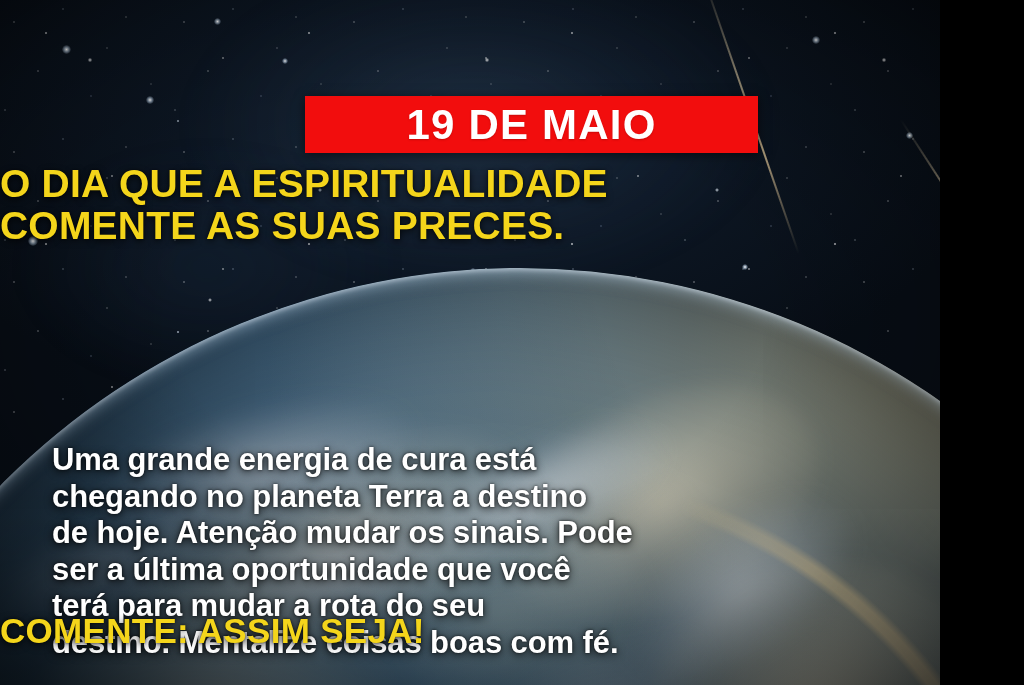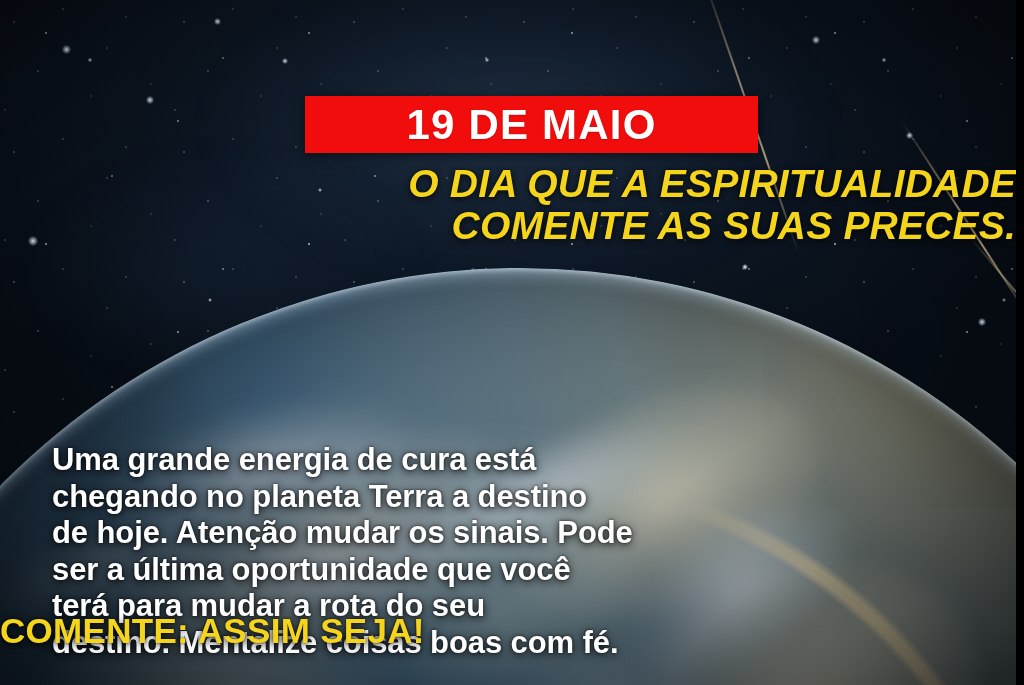--- a/index.html
+++ b/index.html
@@ -7,21 +7,21 @@
     margin: 0;
     padding: 0;
     background: #000;
   }
   body {
     font-family: "Liberation Sans", sans-serif;
   }
 
   #poster {
     position: relative;
-    width: 1016px;
+    width: 940px;
     height: 685px;
     overflow: hidden;
     background: #0a1119;
     user-select: none;
   }
 
   
   .space-base {
     position: absolute;
     inset: 0;
@@ -214,28 +214,27 @@
     line-height: 1;
     white-space: nowrap;
     text-shadow: 0 1px 2px rgba(120,0,0,0.35);
   }
 
   .headline {
     position: absolute;
     left: 0;
     right: 0;
     top: 163px;
-    text-align: right;
+    text-align: left;
     color: #f4d51b;
     font-size: 39px;
     font-weight: bold;
     line-height: 1.08;
     letter-spacing: 0.2px;
     text-shadow: 0 2px 7px rgba(0,0,0,0.75), 0 0 2px rgba(0,0,0,0.6);
-    font-style: italic;
   }
   .headline .hl-line { display: block; white-space: nowrap; }
 
   .body-copy {
     position: absolute;
     left: 52px;
     right: 52px;
     top: 442px;
     text-align: left;
     color: #ffffff;

